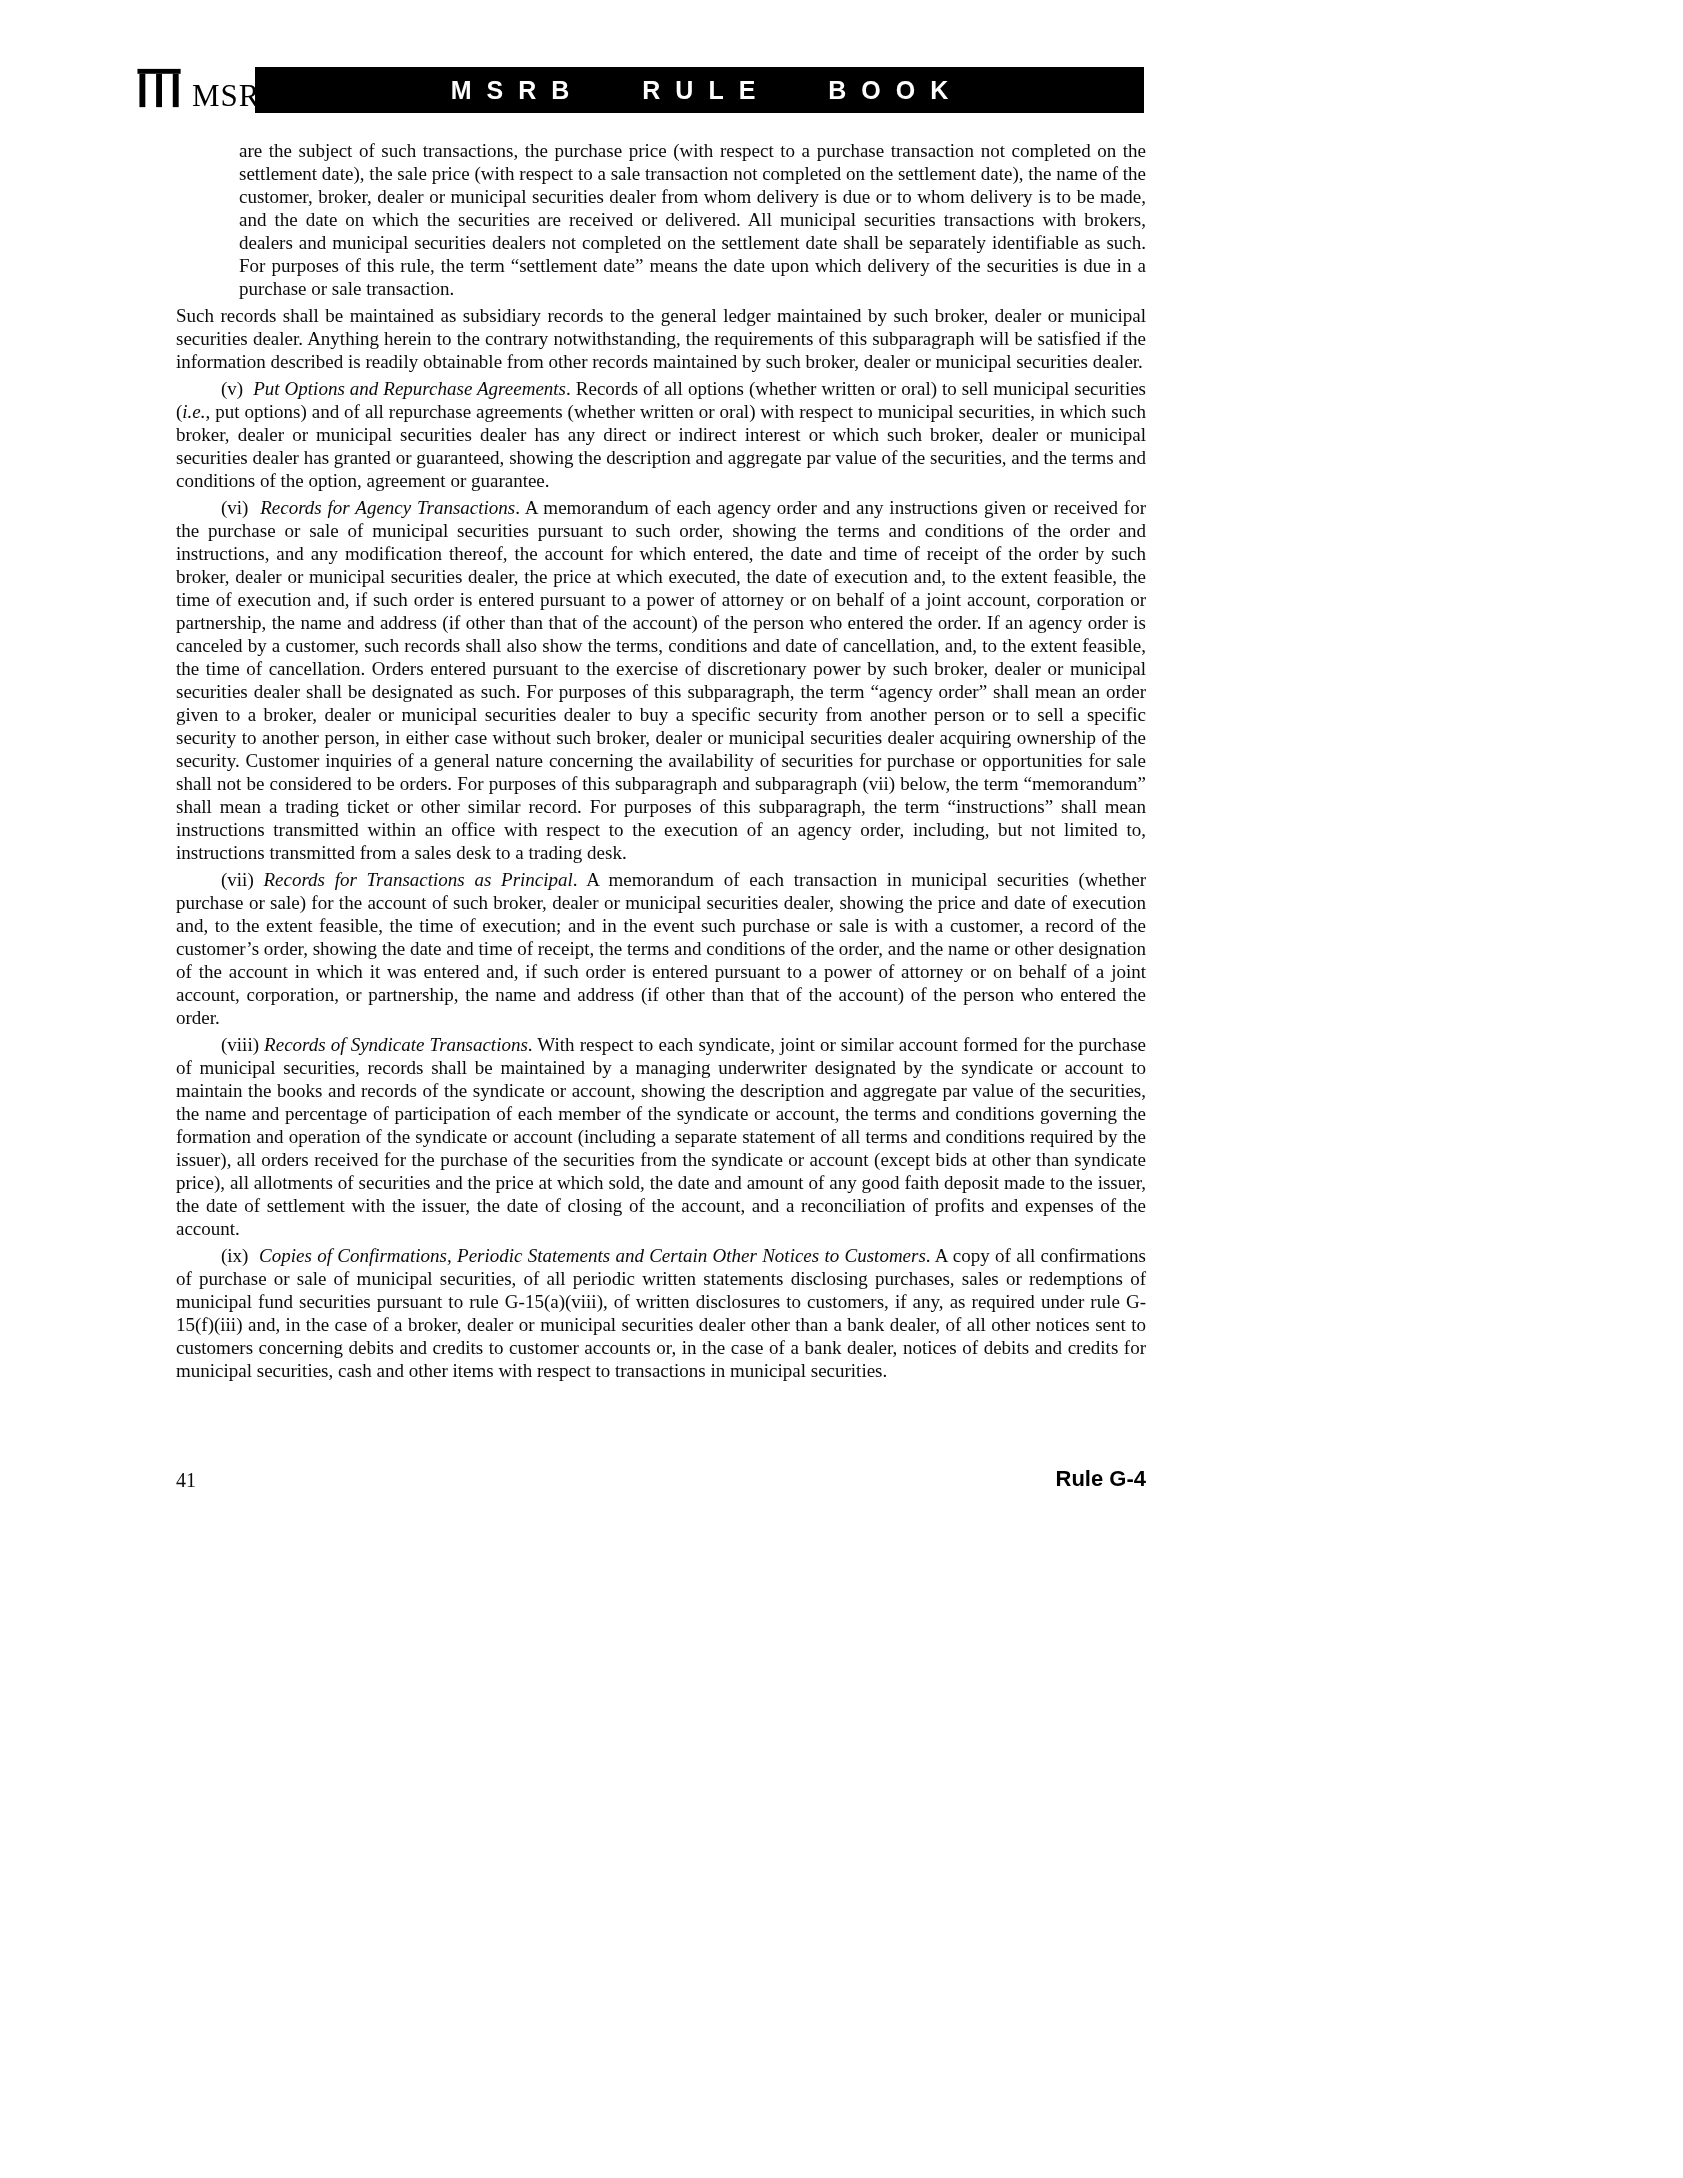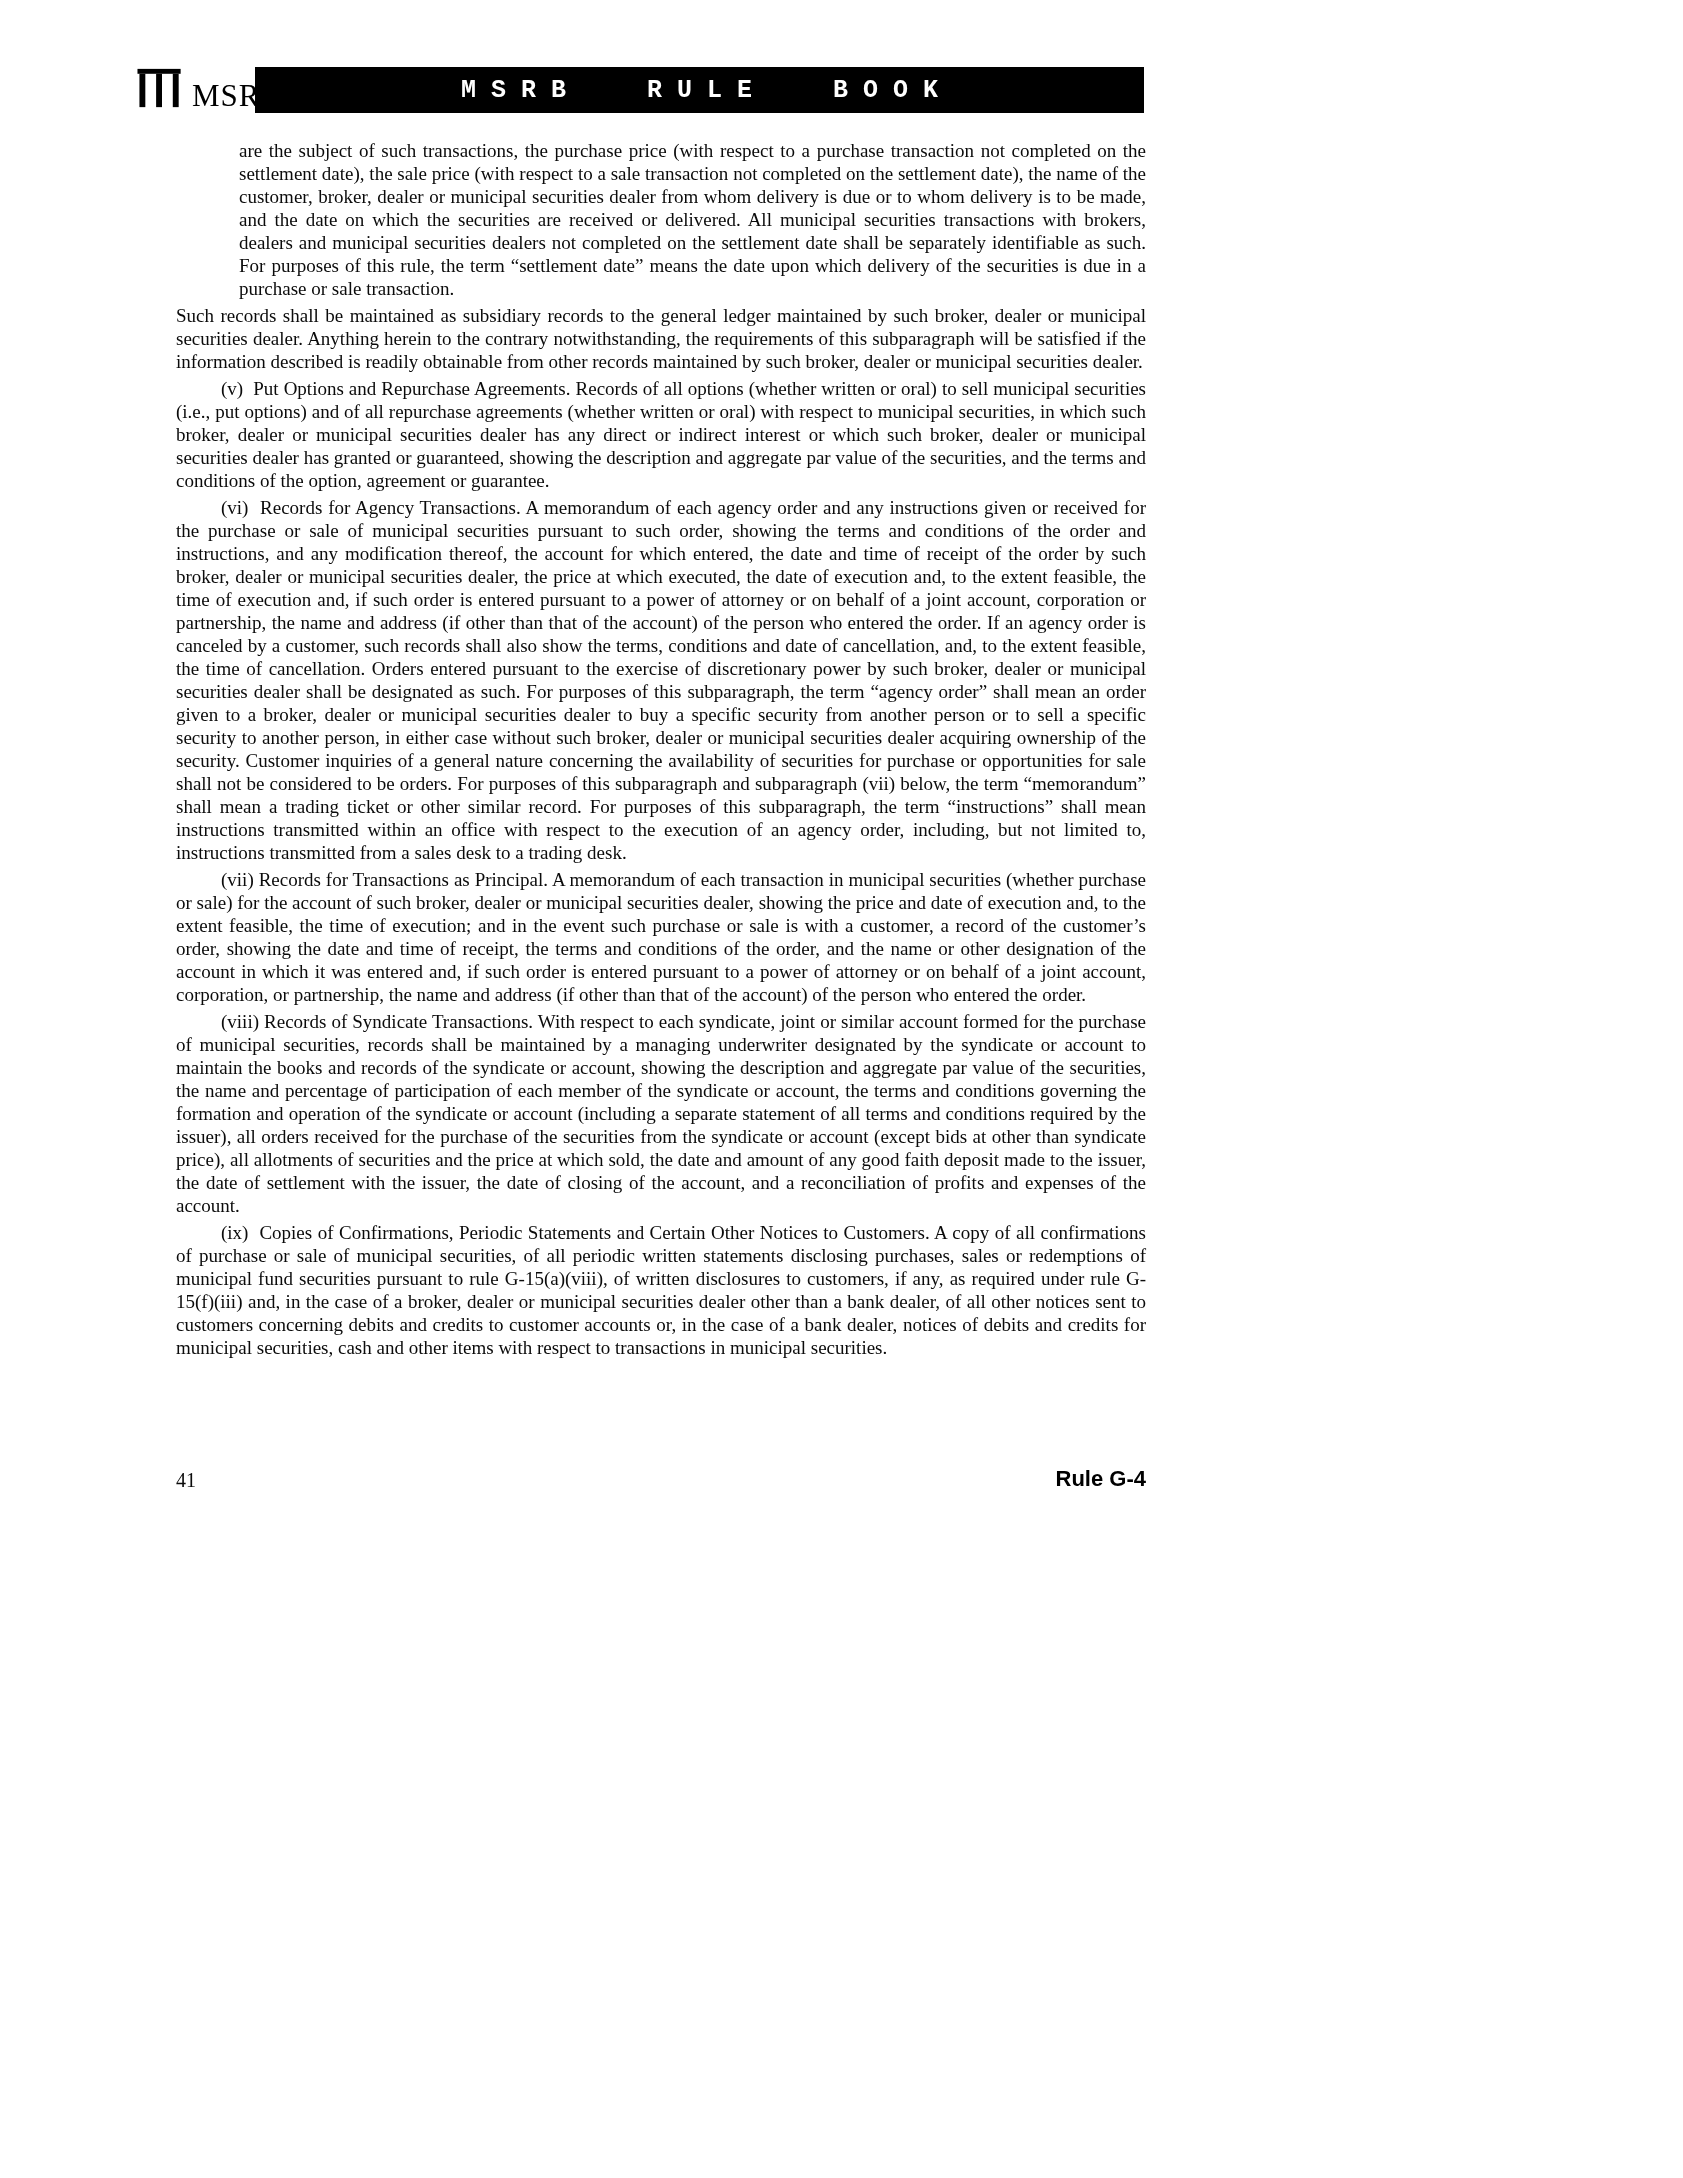--- a/index.html
+++ b/index.html
@@ -37,41 +37,41 @@
     top: 67px;
     width: 889px;
     height: 46px;
     background: #000;
     display: flex;
     align-items: center;
     justify-content: center;
   }
   .banner-title {
     color: #ffffff;
-    font-family: Liberation Mono, monospace;
+    font-family: Liberation Sans, sans-serif;
     font-size: 25px;
     font-weight: bold;
     letter-spacing: 15px;
     word-spacing: 36px;
     text-indent: 15px;
     white-space: nowrap;
   }
   .body-text {
     position: absolute;
     left: 176px;
     top: 139px;
     width: 970px;
     font-size: 19px;
     line-height: 23px;
     text-align: justify;
   }
   .para { margin: 0 0 4px 0; }
   .para.block-indent { margin-left: 63px; }
   .para.first-indent { text-indent: 45px; }
-  .italic { }
+  .italic { font-style: italic; }
   .footer {
     position: absolute;
     left: 176px;
     top: 1469px;
     width: 970px;
     height: 32px;
   }
   .page-number {
     position: absolute;
     left: 0;

